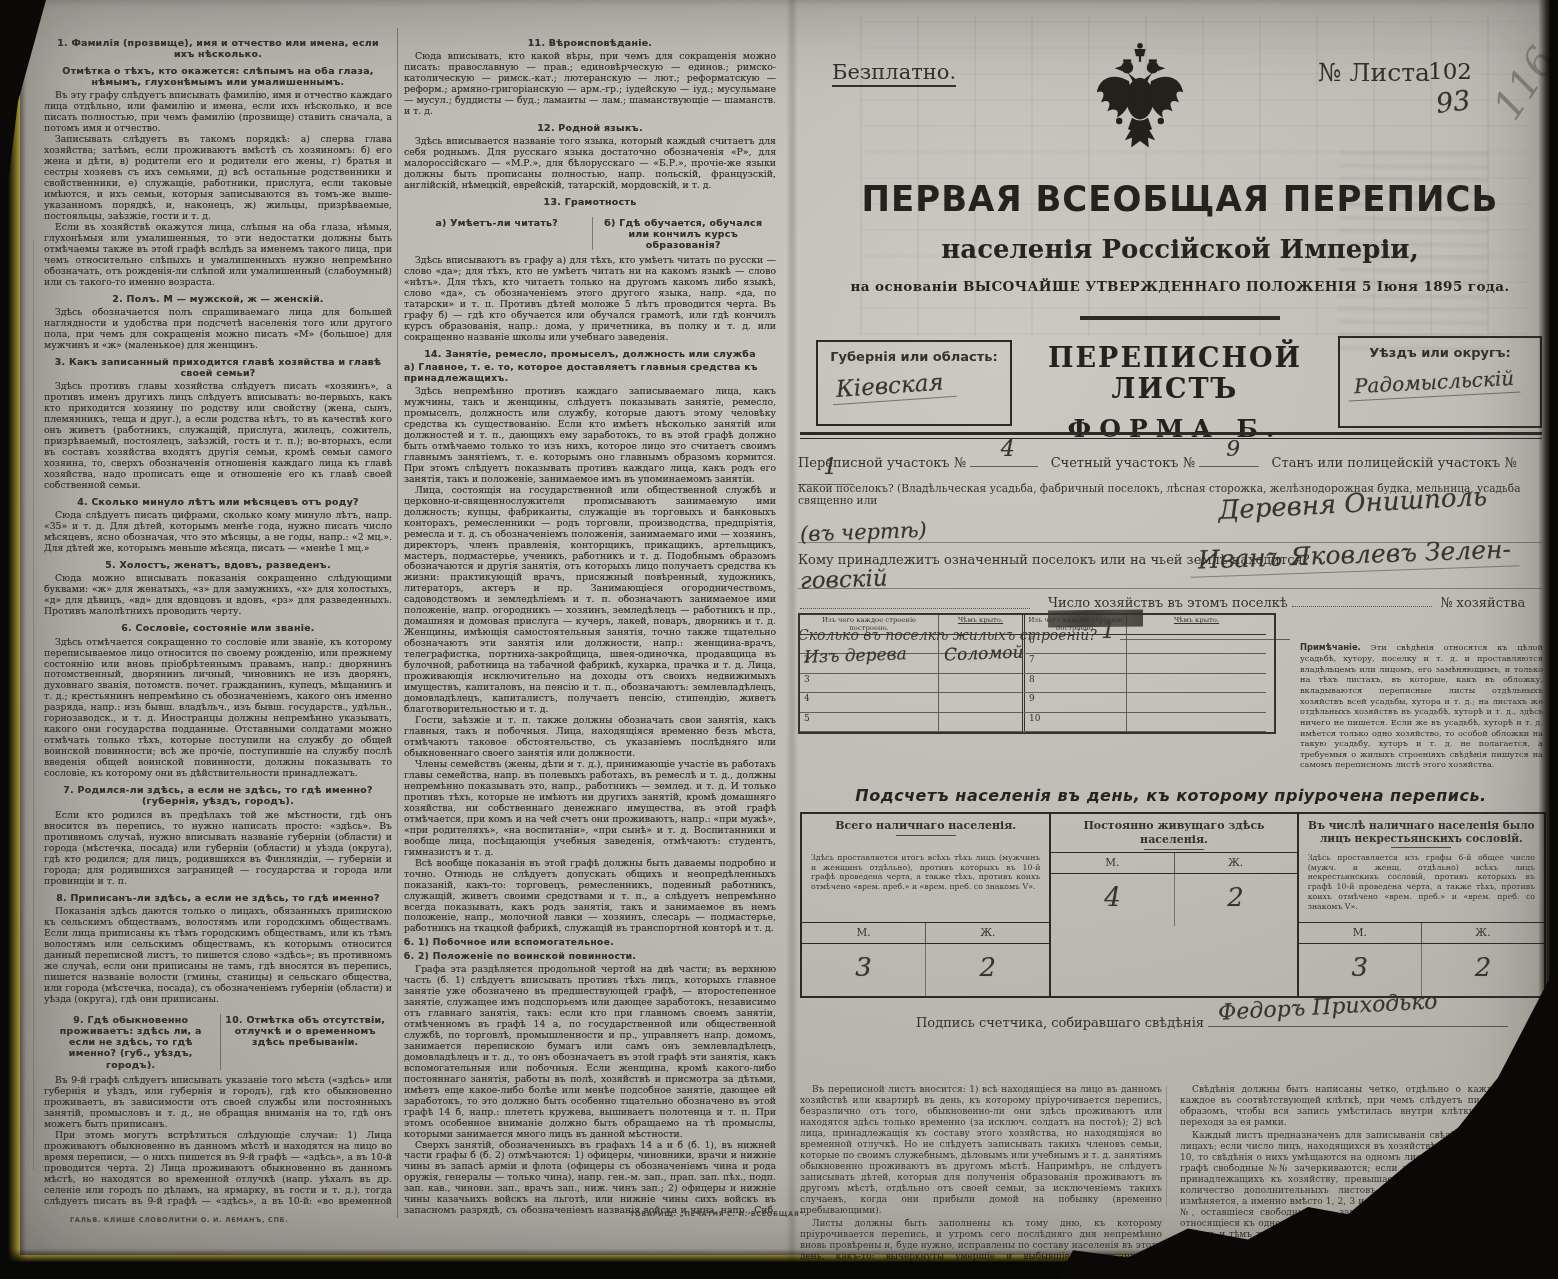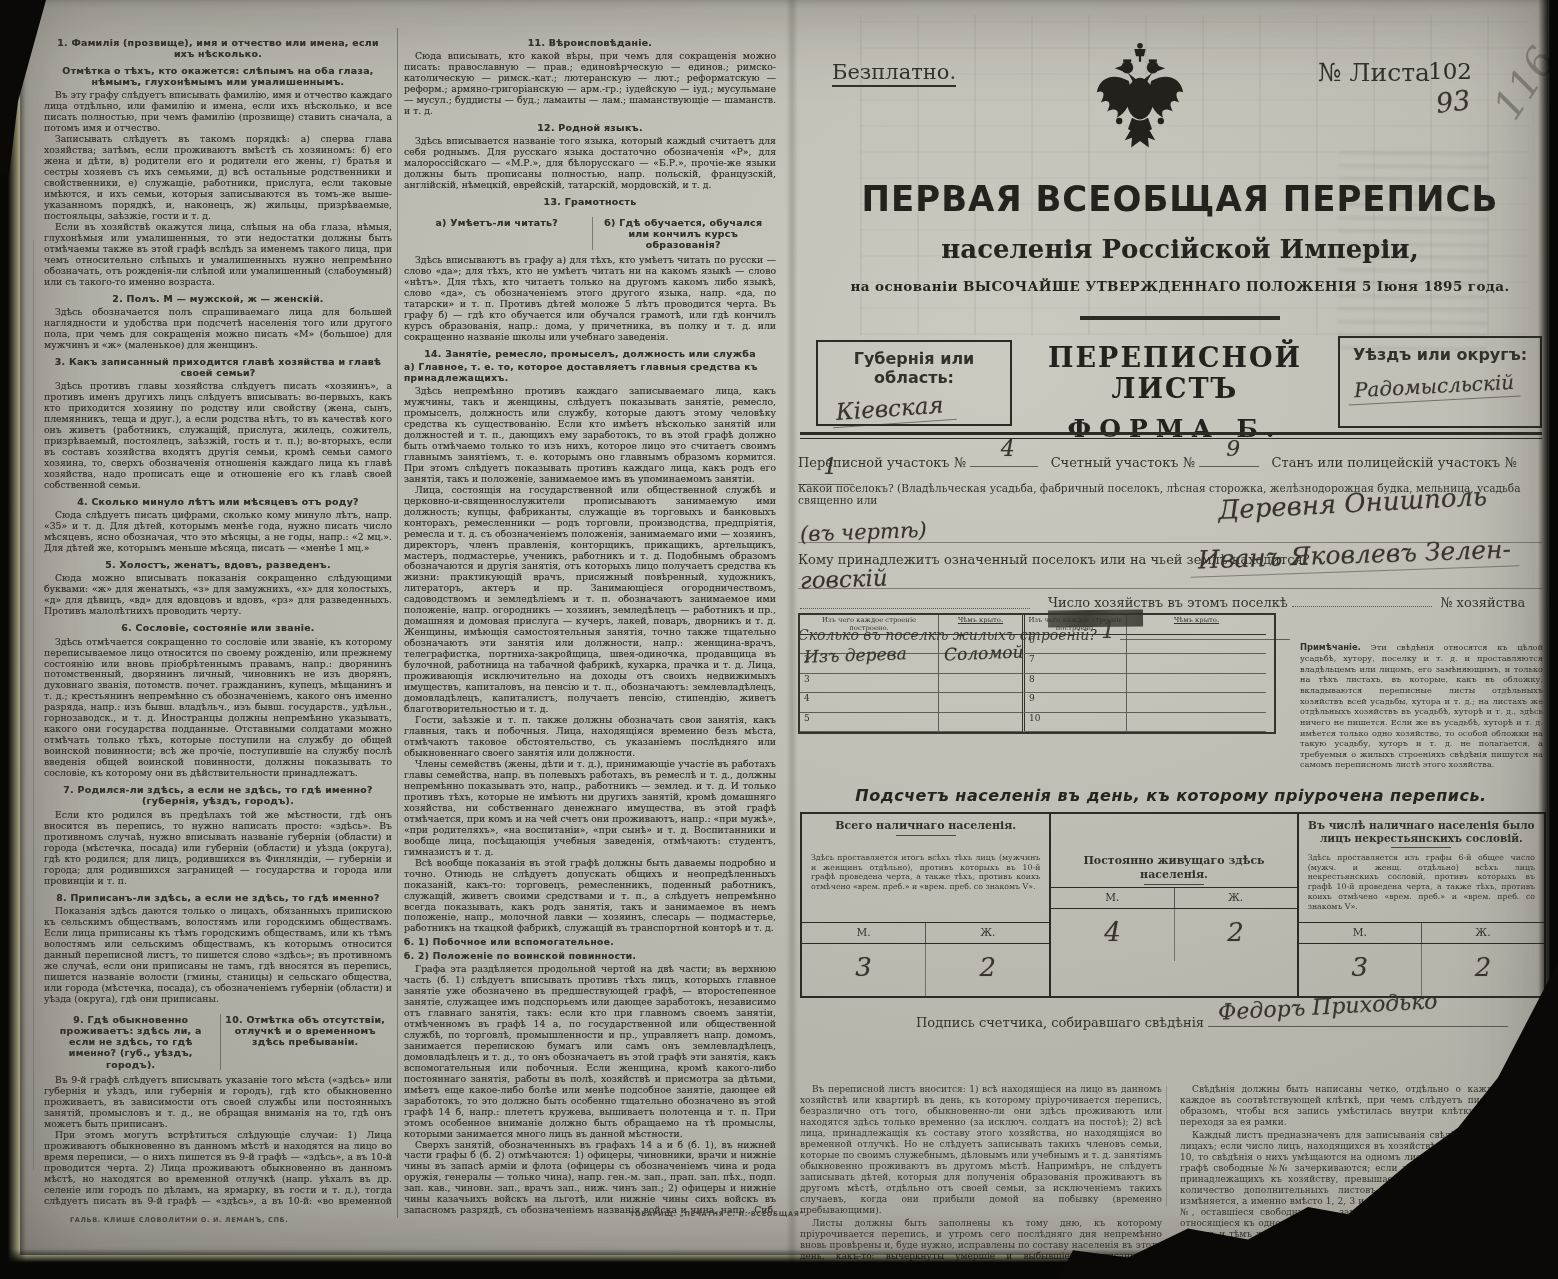--- a/index.html
+++ b/index.html
@@ -1,16 +1,16 @@
 <!DOCTYPE html>
 <html><head>
 <meta charset="utf-8">
 <style>
   html,body{margin:0;padding:0;background:#000;}
-  #photo{position:relative;width:1558px;height:1279px;background:#fef9c3;overflow:hidden;
+  #photo{position:relative;width:1558px;height:1279px;background:#fde047;overflow:hidden;
          font-family:"DejaVu Serif",serif;color:#34312b;}
   .paper{position:absolute;left:20px;top:0;right:10px;bottom:24px;
     background:radial-gradient(ellipse at 64% 28%, #ccc9c1 0%, #bfbcb4 40%, #b0ada5 75%, #9e9b93 100%);
     box-shadow:inset 0 0 90px rgba(25,22,16,.35), inset 0 0 8px rgba(25,22,16,.25);}
   .crease{position:absolute;left:786px;top:0;width:12px;height:100%;z-index:1;
     background:linear-gradient(90deg,rgba(60,58,50,0),rgba(60,58,50,.22),rgba(60,58,50,0));}
   .vr{position:absolute;width:1px;background:rgba(52,49,43,.45);z-index:1;}
   .ghostgrid{position:absolute;left:860px;top:15px;width:670px;height:320px;z-index:1;opacity:.8;
     background:repeating-linear-gradient(90deg,rgba(88,85,76,.10) 0 2px,transparent 2px 57px),
                repeating-linear-gradient(0deg,rgba(88,85,76,.05) 0 2px,transparent 2px 26px);
@@ -43,21 +43,21 @@
     background:linear-gradient(172deg,transparent 40%,#2a2822 44%,#2a2822 52%,transparent 56%),
                linear-gradient(8deg,transparent 38%,#2a2822 44%,#2a2822 50%,transparent 55%),
                linear-gradient(120deg,transparent 28%,rgba(42,40,34,.75) 38%,transparent 62%);}
   .pencil{font-size:40px;color:rgba(118,114,104,.85);transform:rotate(-56deg);font-style:italic;}
   .t1{font-family:"DejaVu Sans",sans-serif;font-weight:bold;font-size:34px;letter-spacing:1px;
       width:700px;text-align:center;color:#24221d;transform:scaleY(1.06);}
   .t2{font-weight:bold;font-size:26px;width:700px;text-align:center;color:#26241f;}
   .t3{font-weight:bold;font-size:13.5px;width:700px;text-align:center;letter-spacing:.4px;color:#26241f;}
   .trule{height:4px;background:#2c2a25;}
   .fbox{border:2.5px solid #2c2a25;}
-  .fbox .lbl{font-family:"DejaVu Sans",sans-serif;font-weight:bold;font-size:16px;text-align:center;
+  .fbox .lbl{font-family:"DejaVu Sans",sans-serif;font-weight:bold;font-size:13px;text-align:center;
       margin-top:7px;}
   .fname1{font-weight:bold;font-size:27px;letter-spacing:2px;color:#24221d;}
   .fname2{font-weight:bold;font-size:25px;letter-spacing:8px;color:#24221d;margin-top:10px;}
   .dblrule{border-top:3px solid #2c2a25;border-bottom:1px solid #2c2a25;height:3px;}
   .flabel{font-size:13px;}
   .fsmall{font-size:10.6px;}
   .wline{display:inline-block;border-bottom:1px solid rgba(62,58,50,.75);height:14px;vertical-align:baseline;position:relative;}
   .hnum{font-size:22px;position:absolute;left:45%;top:-16px;}
   .dots{display:inline-block;border-bottom:1px dotted rgba(62,58,50,.8);height:12px;}
   .blackbox{display:inline-block;width:95px;height:17px;vertical-align:-3px;
@@ -69,21 +69,21 @@
     border-bottom:1.5px solid #35332c;}
   .btable .c{border-bottom:1px solid rgba(53,51,44,.7);font-size:9px;padding-left:4px;}
   .btable .b2{border-left:1px solid rgba(53,51,44,.7);text-decoration:underline;}
   .btable .b3{border-left:3px double #35332c;}
   .note{font-size:8.2px;line-height:1.3;text-align:justify;}
   .note-t{font-family:"DejaVu Sans",sans-serif;font-weight:bold;font-size:8.4px;}
   
   .cttitle{font-family:"DejaVu Sans",sans-serif;font-weight:bold;font-size:16px;letter-spacing:.5px;
       width:742px;text-align:center;color:#26241f;}
   .ctable{width:742px;height:182px;border:2.5px solid #2c2a25;display:grid;grid-template-columns:1fr 1fr 1fr;}
-  .cgroup{display:flex;flex-direction:column;border-left:2px solid #2c2a25;justify-content:center;}
+  .cgroup{display:flex;flex-direction:column;border-left:2px solid #2c2a25;}
   .cgroup:first-child{border-left:none;}
   .cg-h{font-weight:bold;font-size:11px;line-height:1.25;text-align:center;padding:5px 8px 2px;min-height:30px;}
   .cg-h::after{content:"";display:block;width:60px;margin:2px auto 0;border-bottom:1px solid rgba(44,42,37,.8);}
   .cg-sub{font-size:7.8px;line-height:1.25;text-align:justify;padding:2px 9px 3px;flex:1;}
   .cg-mj{display:flex;border-top:1px solid #2c2a25;height:20px;}
   .cg-mj div{flex:1;text-align:center;font-size:10.5px;padding-top:3px;}
   .cg-mj div+div{border-left:1px solid rgba(44,42,37,.7);}
   .cg-vals{display:flex;border-top:1.5px solid #2c2a25;height:52px;}
   .cg-vals div{flex:1;text-align:center;font-size:26px;padding-top:8px;}
   .cg-vals div+div{border-left:1px solid rgba(44,42,37,.5);}

